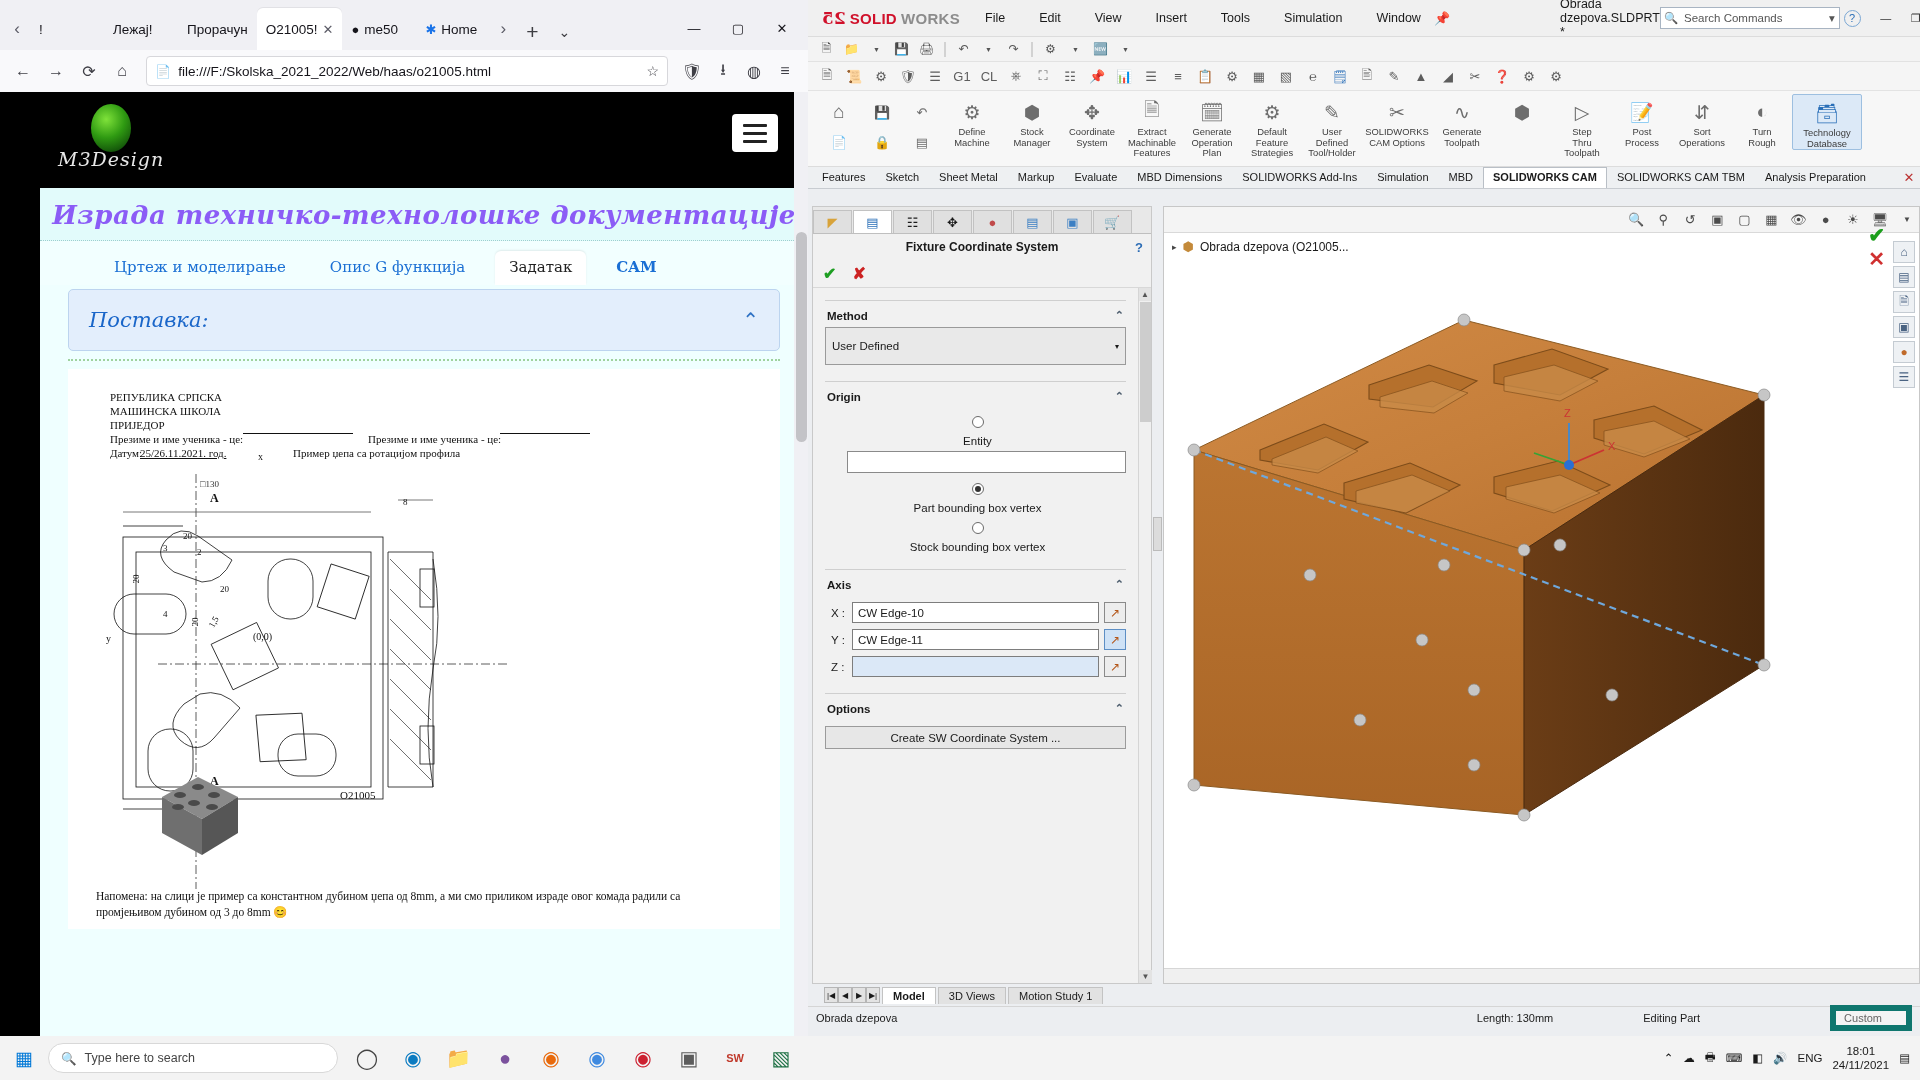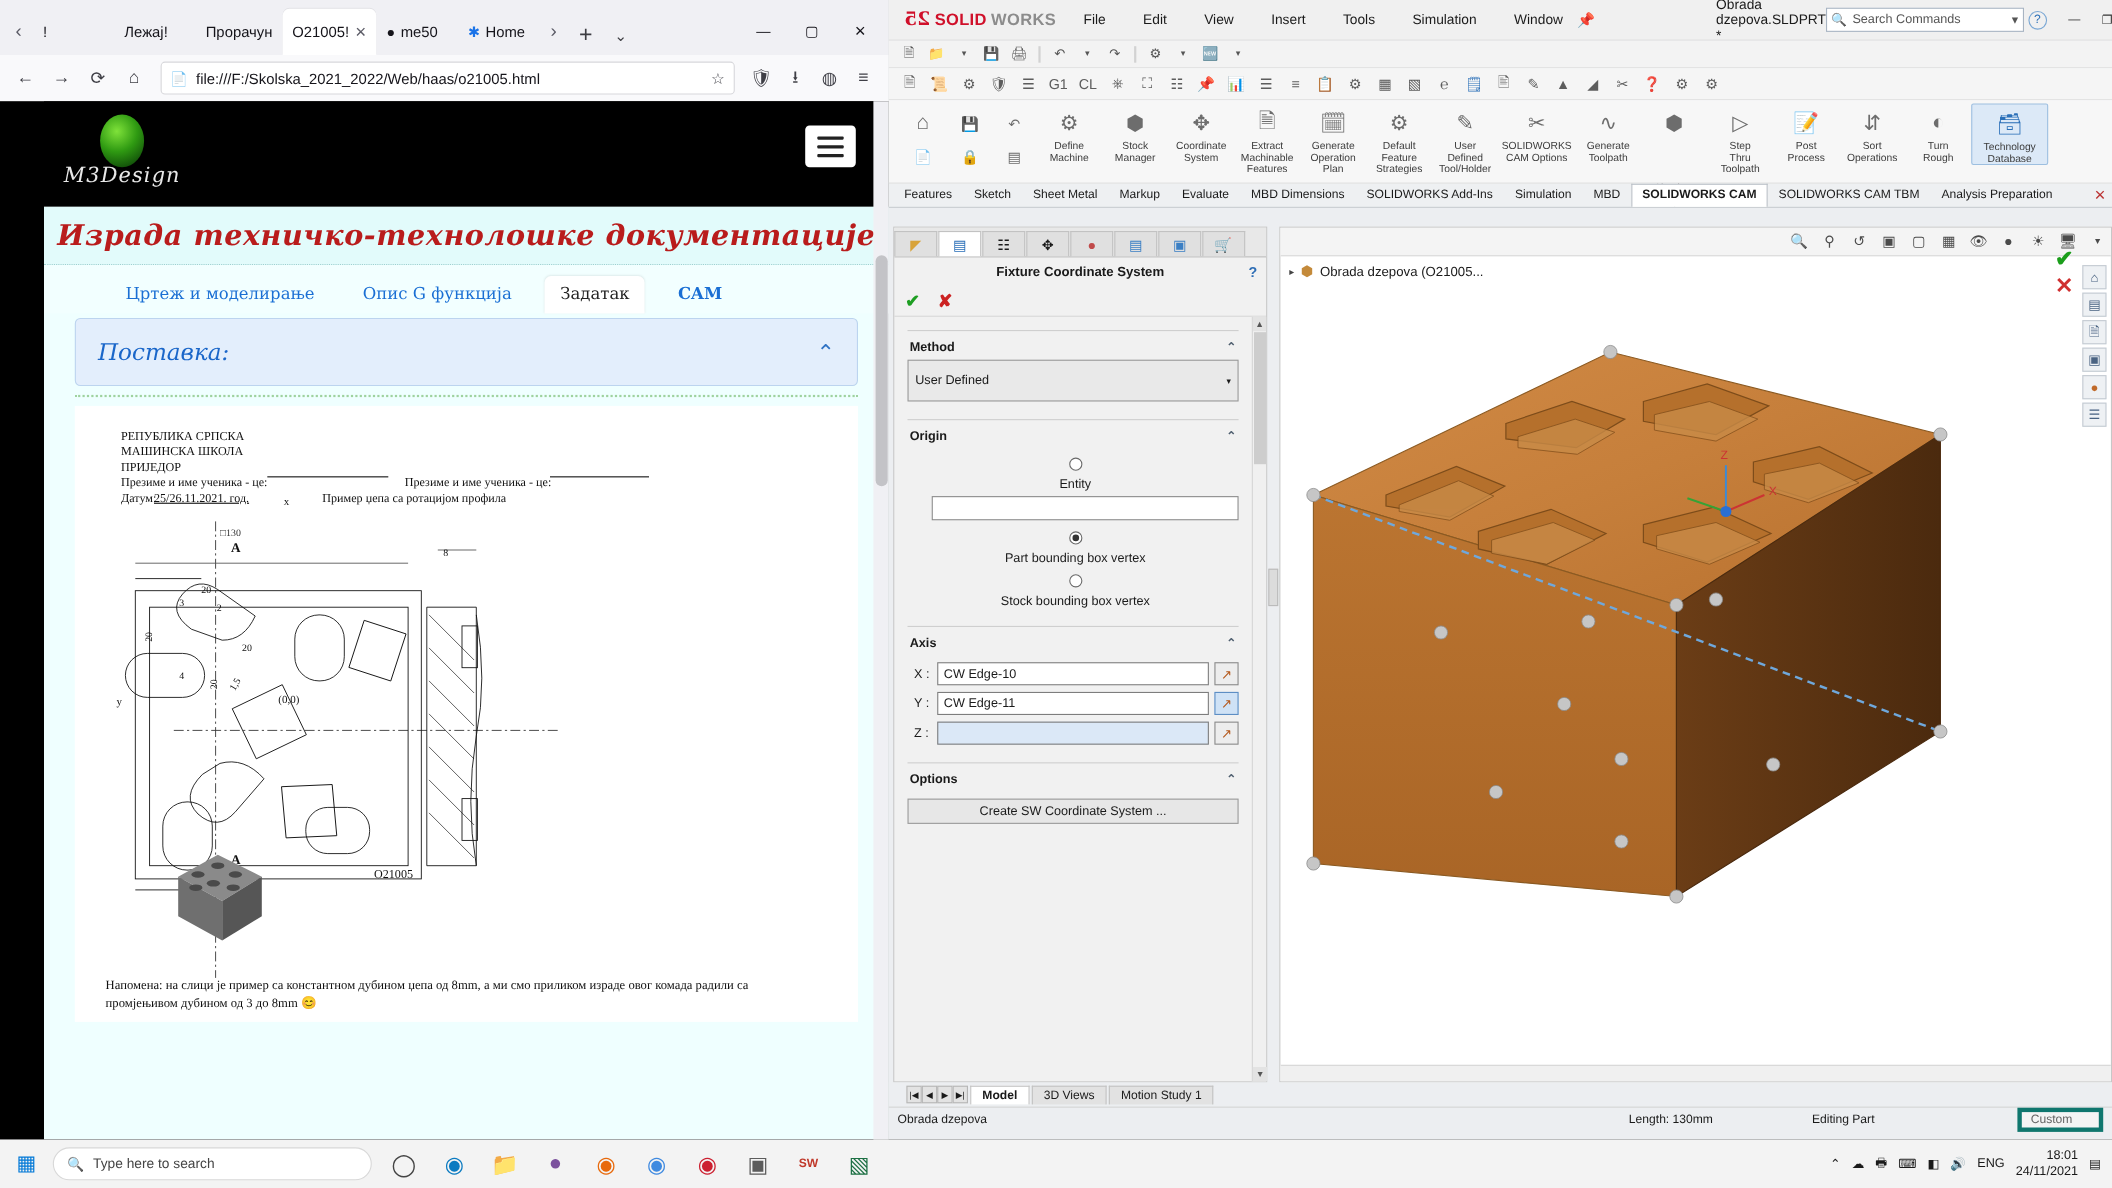--- a/index.html
+++ b/index.html
@@ -39,21 +39,21 @@
      background:radial-gradient(circle at 38% 32%, #7fe23a 0%, #2f9a12 45%, #14560a 80%, #0d3605 100%);
      box-shadow:0 0 2px #000; }
   .logo-txt { position:absolute; left:0; top:48px; font-family:"DejaVu Serif", serif; font-style:italic; font-size:19px;
      color:#e8e8e8; text-shadow:1px 1px 1px #000; letter-spacing:1px; }
   .hamburger { position:absolute; right:30px; top:22px; width:46px; height:38px; background:#fff; border-radius:4px;
      display:flex; flex-direction:column; justify-content:center; align-items:center; gap:5px; }
   .hamburger span { display:block; width:24px; height:3px; background:#222; border-radius:1px; }
 
   .page-body { position:absolute; left:40px; top:96px; width:768px; bottom:0; background:#efffff; }
   .title-band { background:#e2fbfb; padding:12px 0 10px 0; border-bottom:1px dotted #9ecfcf; text-align:center; }
-  .title-band .t { font-family:"DejaVu Serif", serif; font-style:italic; font-weight:bold; font-size:26px; color:#b91c1c; letter-spacing:.5px; }
+  .title-band .t { font-family:"DejaVu Serif", serif; font-style:italic; font-weight:bold; font-size:26px; color:#8b5cf6; letter-spacing:.5px; }
   .tabs-row { display:flex; align-items:flex-end; gap:16px; padding:10px 0 0 60px; height:44px; background:#f2ffff; }
   .wtab { padding:7px 14px 9px 14px; font-family:"DejaVu Serif", serif; font-size:15px; color:#1a6fd4; cursor:pointer; }
   .wtab.active { background:#fff; color:#222; border-radius:6px 6px 0 0; box-shadow:0 -1px 2px rgba(0,0,0,.08); }
   .wtab.bold { font-weight:bold; }
   .panel { margin:4px 28px 0 28px; background:#e3eefc; border:1px solid #bcd4ef; border-radius:5px;
            height:62px; display:flex; align-items:center; justify-content:space-between; padding:0 20px; }
   .panel .ptitle { font-family:"DejaVu Serif", serif; font-style:italic; font-size:21px; color:#1a66c9; }
   .panel .chev { color:#2f72c4; font-size:20px; }
   .dotline { margin:8px 28px 0 28px; border-top:2px dotted #9fd29f; }
   .doc { margin:8px 28px 0 28px; background:#fff; height:560px; position:relative; overflow:hidden; }
@@ -148,30 +148,30 @@
 
   .sw-bottom { position:absolute; left:0; right:0; bottom:30px; height:22px; background:#eceef1; display:flex; align-items:center; padding-left:16px; gap:0; }
   .navb { width:14px; height:16px; border:1px solid #b6b6b6; background:#e3e3e3; display:flex; align-items:center; justify-content:center; font-size:8px; }
   .btab { padding:2px 10px; font-size:11px; border:1px solid #c3c3c3; border-bottom:none; background:#e2e2e2; margin-left:2px; }
   .btab.active { background:#fff; font-weight:bold; }
   .sw-status { position:absolute; left:0; right:0; bottom:8px; height:22px; background:#eceef1; border-top:1px solid #d5d5d5;
                display:flex; align-items:center; font-size:11px; padding:0 8px; }
   .sw-status .seg { margin-right:auto; }
   .sw-status .s2 { margin-right:90px; }
   .sw-status .s3 { margin-right:130px; }
-  .sw-status .s4 { border:4px solid #0f766e; padding:1px 24px 1px 8px; background:#f4f4f4; color:#666; }
+  .sw-status .s4 { border:6px solid #0f766e; padding:1px 24px 1px 8px; background:#f4f4f4; color:#666; }
 
   
   #taskbar { position:absolute; left:0; bottom:0; width:1920px; height:44px; background:#f3f3f3; display:flex; align-items:center; }
   .tb-start { width:48px; height:44px; display:flex; align-items:center; justify-content:center; }
   .tb-search { width:290px; height:30px; background:#fff; border:1px solid #d8d8d8; border-radius:16px; display:flex; align-items:center;
                gap:8px; padding:0 12px; font-size:12.5px; color:#444; margin-right:6px; }
   .tb-ic { width:46px; height:44px; display:flex; align-items:center; justify-content:center; font-size:20px; }
   .tb-right { margin-left:auto; display:flex; align-items:center; gap:10px; padding-right:10px; font-size:11.5px; color:#1a1a1a; }
-  .tb-clock { text-align:right; line-height:1.25; font-size:11.5px; }
+  .tb-clock { text-align:center; line-height:1.25; font-size:11.5px; }
 </style>
 </head>
 <body>
 
 <div id="firefox">
 
   <div class="ff-tabstrip">
     <div class="ff-scrollbtn">
         <span>‹</span>
       </div>

